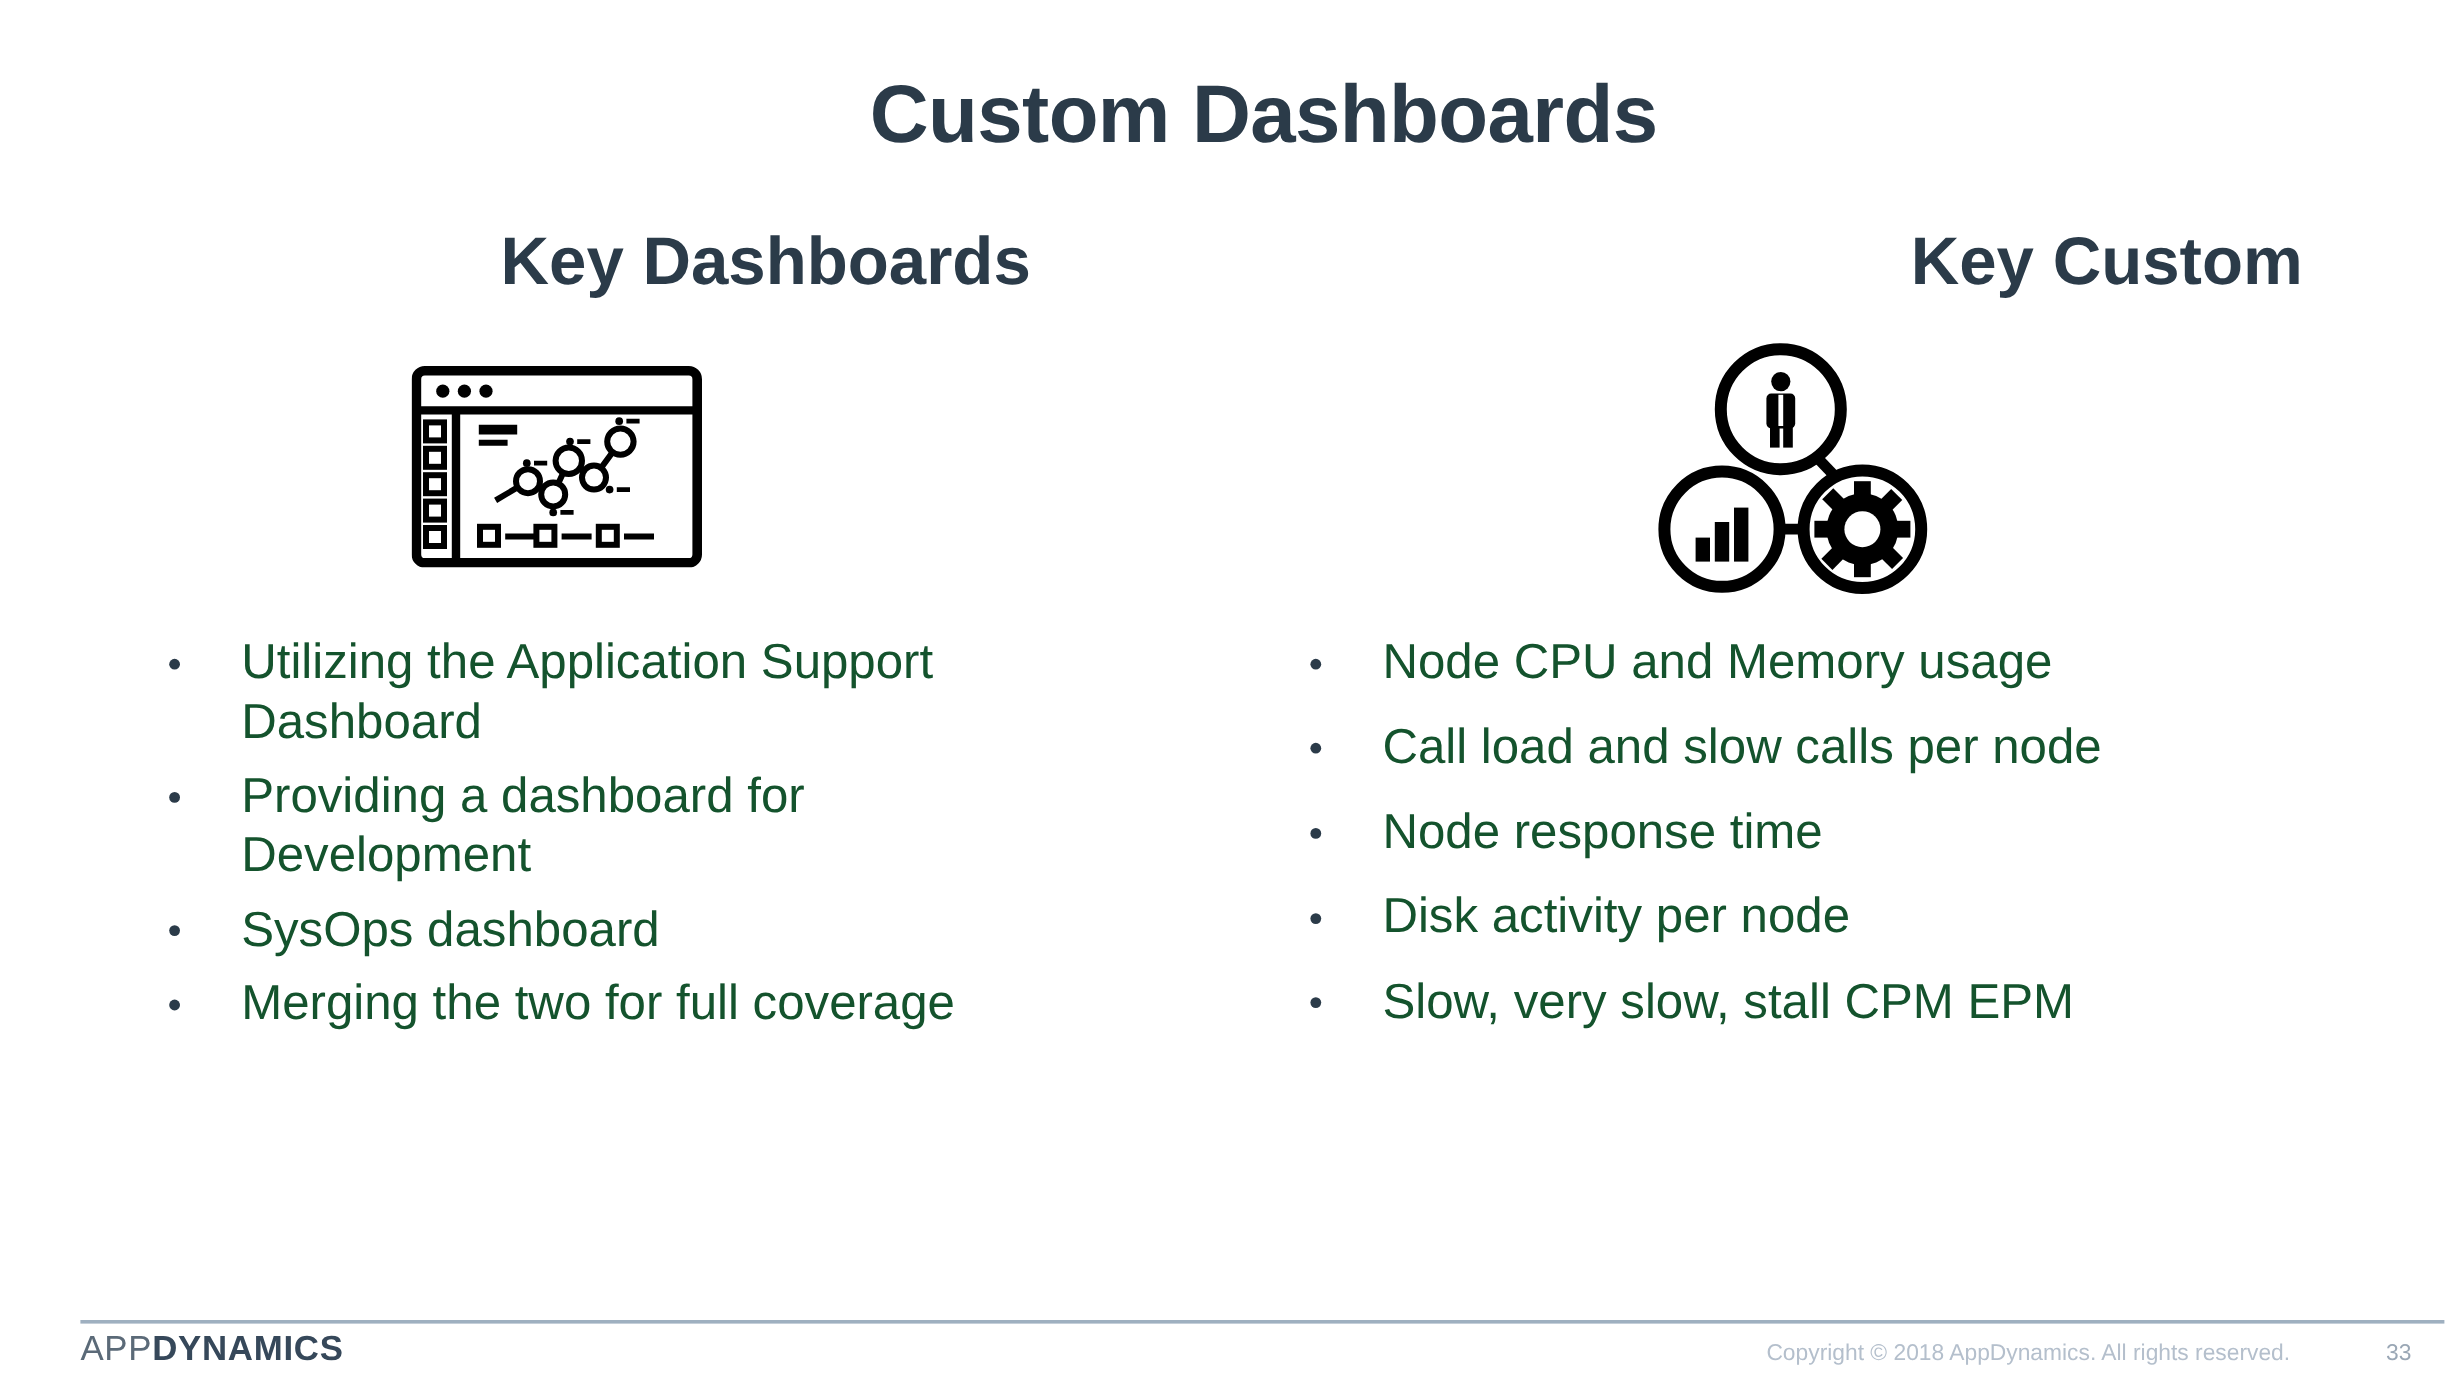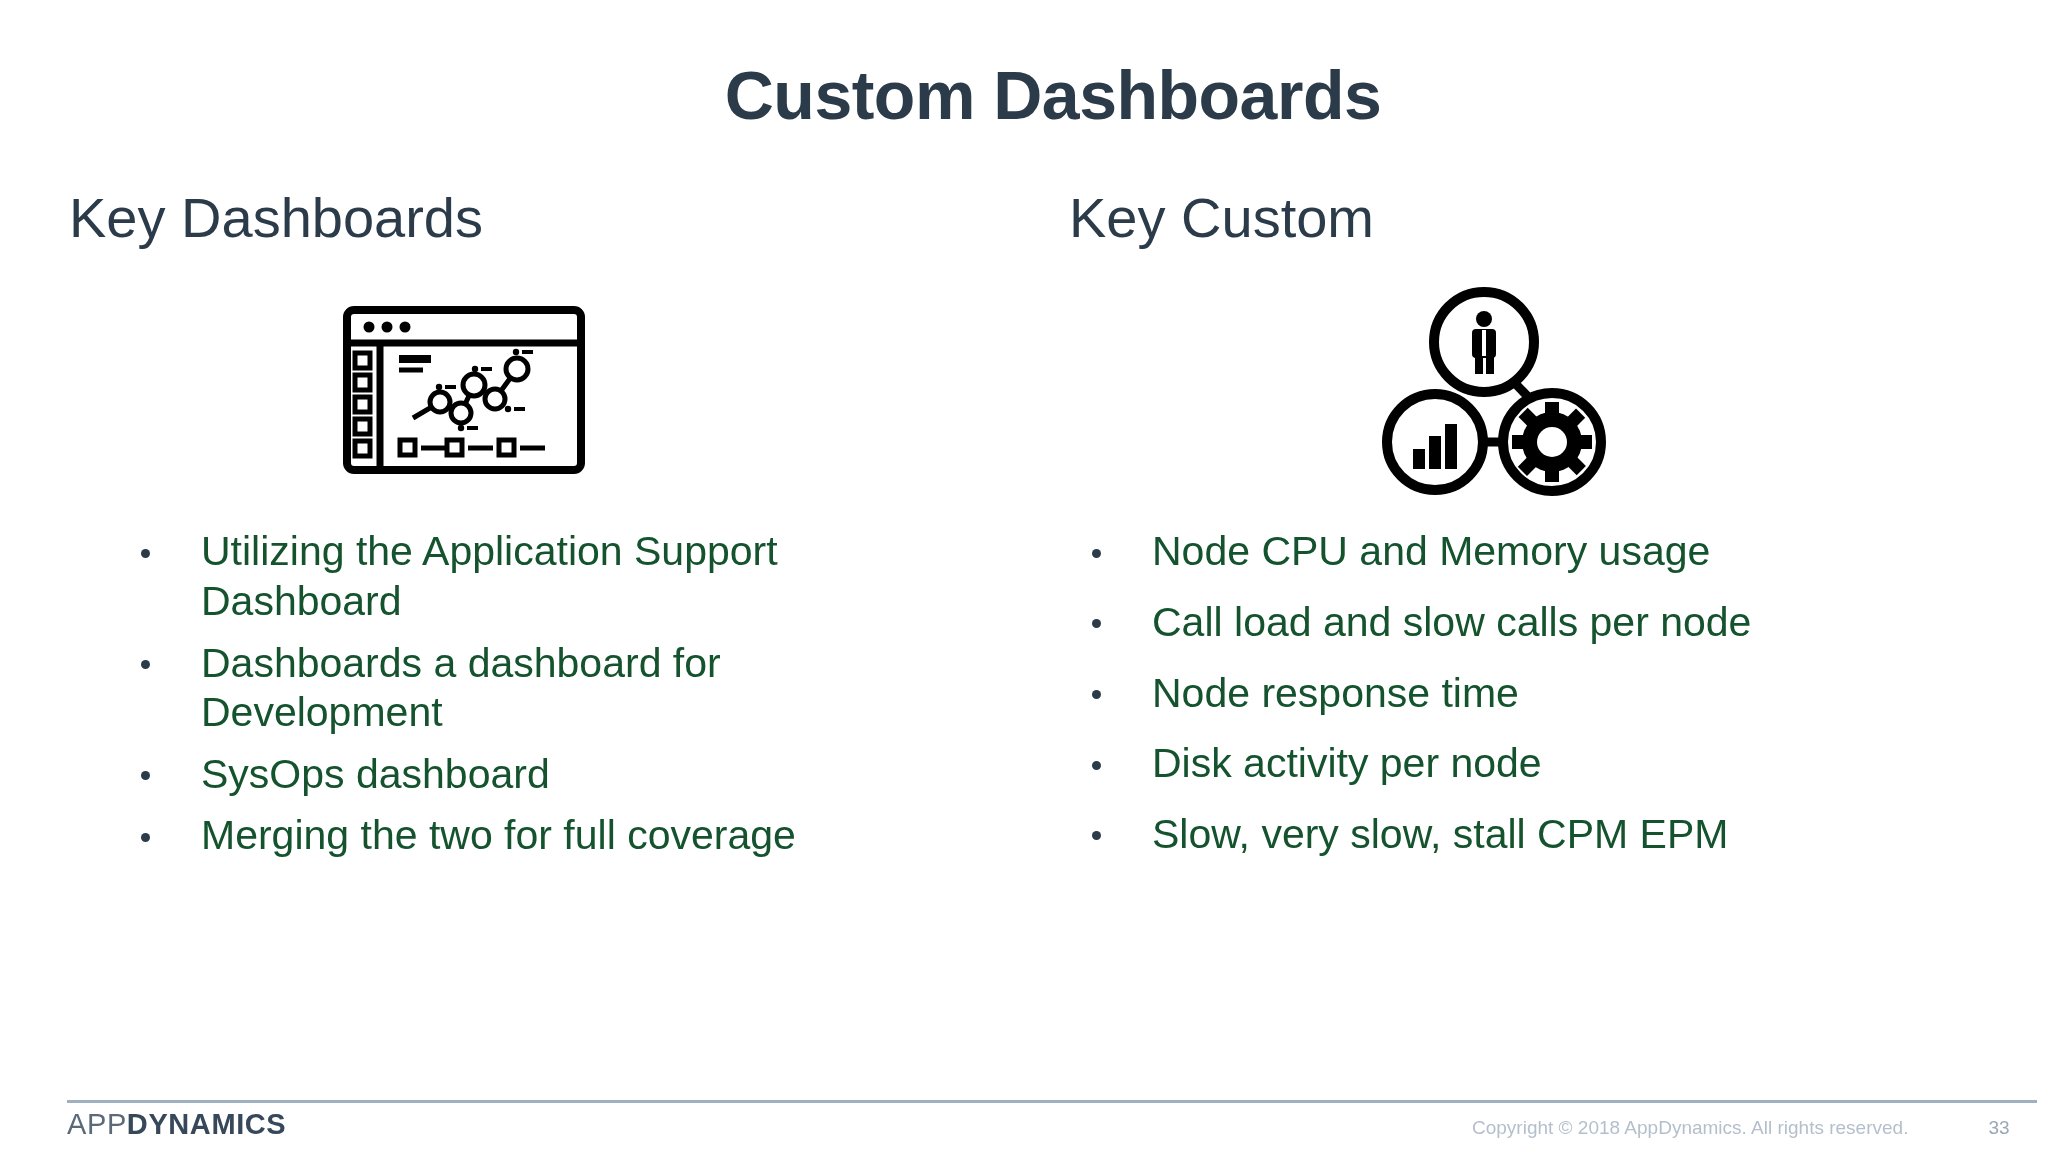--- a/index.html
+++ b/index.html
@@ -39,23 +39,23 @@
 
   
   .column {
     position: absolute;
     top: 186px;
   }
   .column.left  { left: 40px;   width: 960px; }
   .column.right { left: 1040px; width: 960px; }
 
   .column-heading {
-    text-align: left;
+    text-align: right;
     font-size: 56px;
-    font-weight: normal;
+    font-weight: bold;
     color: #2b3b49;
     line-height: 1.15;
     margin: 0;
   }
   .column.left .column-heading  { padding-right: 170px; }
   .column.right .column-heading { padding-right: 110px; }
 
   
   .icon-area {
     height: 215px;
@@ -211,21 +211,21 @@
       </span>
     </div>
 
     <ul class="bullet-list">
       <li class="bullet-item">
         <span class="bullet-dot"></span>
         <span>Utilizing the Application Support Dashboard</span>
       </li>
       <li class="bullet-item">
         <span class="bullet-dot"></span>
-        <span>Dashboards a dashboard for Development</span>
+        <span>Providing a dashboard for Development</span>
       </li>
       <li class="bullet-item">
         <span class="bullet-dot"></span>
         <span>SysOps dashboard</span>
       </li>
       <li class="bullet-item">
         <span class="bullet-dot"></span>
         <span>Merging the two for full coverage</span>
       </li>
     </ul>

